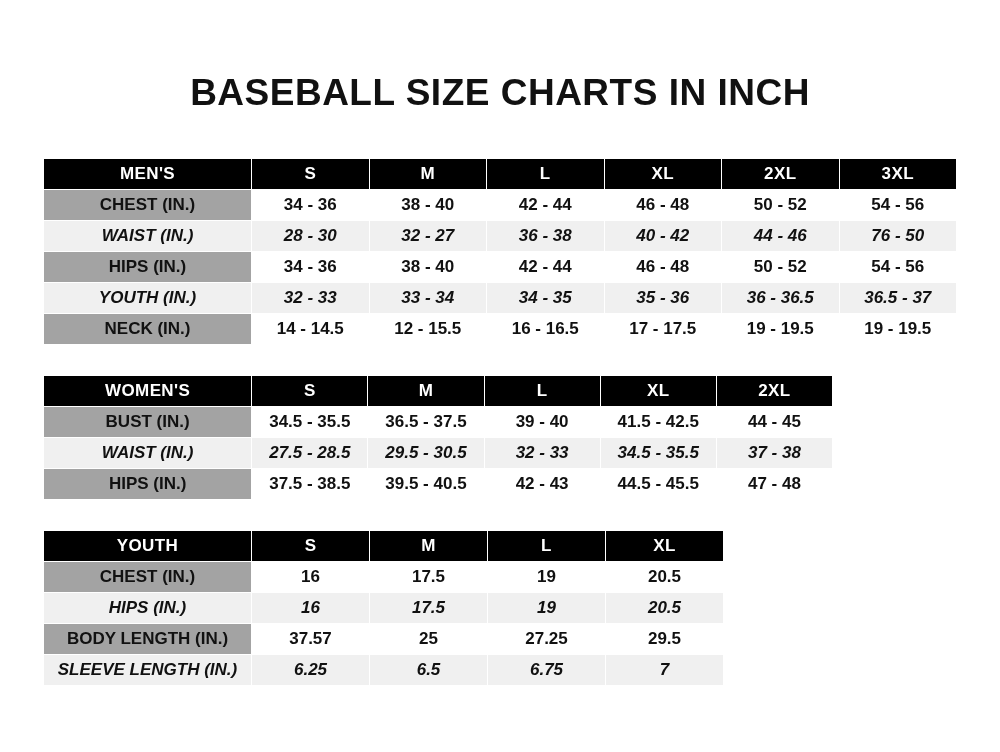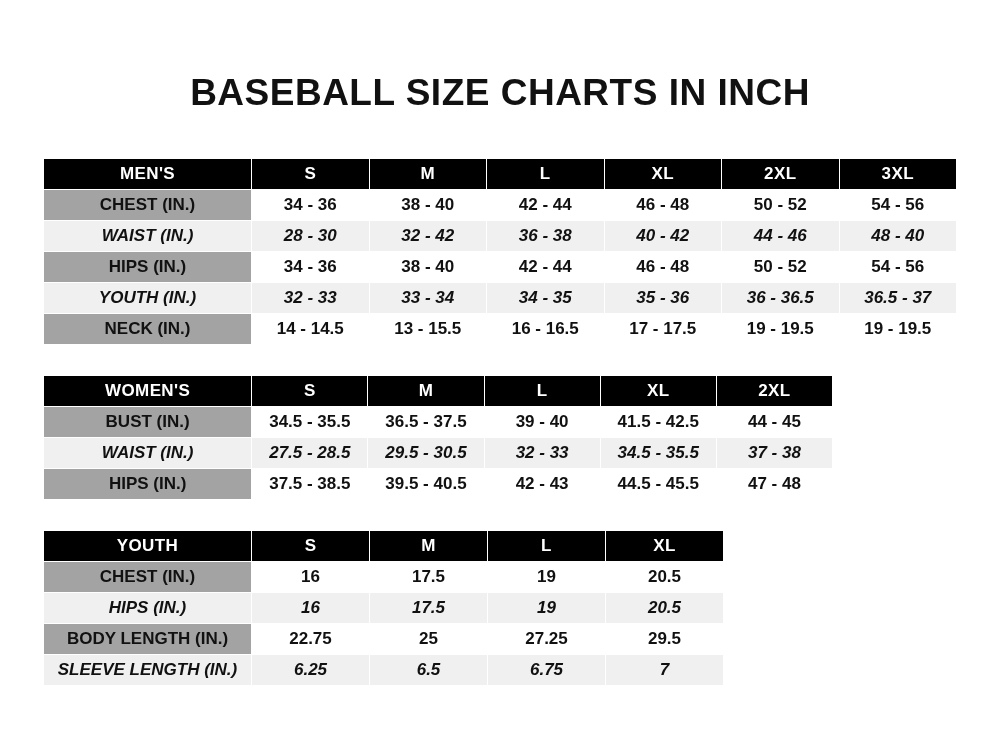--- a/index.html
+++ b/index.html
@@ -126,25 +126,25 @@
           <td>34 - 36</td>
           <td>38 - 40</td>
           <td>42 - 44</td>
           <td>46 - 48</td>
           <td>50 - 52</td>
           <td>54 - 56</td>
         </tr>
         <tr class="alt">
           <td class="rowlabel">WAIST (IN.)</td>
           <td>28 - 30</td>
-          <td>32 - 42</td>
+          <td>32 - 27</td>
           <td>36 - 38</td>
           <td>40 - 42</td>
           <td>44 - 46</td>
-          <td>48 - 40</td>
+          <td>76 - 50</td>
         </tr>
         <tr>
           <td class="rowlabel">HIPS (IN.)</td>
           <td>34 - 36</td>
           <td>38 - 40</td>
           <td>42 - 44</td>
           <td>46 - 48</td>
           <td>50 - 52</td>
           <td>54 - 56</td>
         </tr>
@@ -153,21 +153,21 @@
           <td>32 - 33</td>
           <td>33 - 34</td>
           <td>34 - 35</td>
           <td>35 - 36</td>
           <td>36 - 36.5</td>
           <td>36.5 - 37</td>
         </tr>
         <tr>
           <td class="rowlabel">NECK (IN.)</td>
           <td>14 - 14.5</td>
-          <td>13 - 15.5</td>
+          <td>12 - 15.5</td>
           <td>16 - 16.5</td>
           <td>17 - 17.5</td>
           <td>19 - 19.5</td>
           <td>19 - 19.5</td>
         </tr>
       </tbody>
     </table>
 
     <table class="size-table" id="chart-womens">
       <colgroup>
@@ -243,21 +243,21 @@
         </tr>
         <tr class="alt">
           <td class="rowlabel">HIPS (IN.)</td>
           <td>16</td>
           <td>17.5</td>
           <td>19</td>
           <td>20.5</td>
         </tr>
         <tr>
           <td class="rowlabel">BODY LENGTH (IN.)</td>
-          <td>22.75</td>
+          <td>37.57</td>
           <td>25</td>
           <td>27.25</td>
           <td>29.5</td>
         </tr>
         <tr class="alt">
           <td class="rowlabel">SLEEVE LENGTH (IN.)</td>
           <td>6.25</td>
           <td>6.5</td>
           <td>6.75</td>
           <td>7</td>

